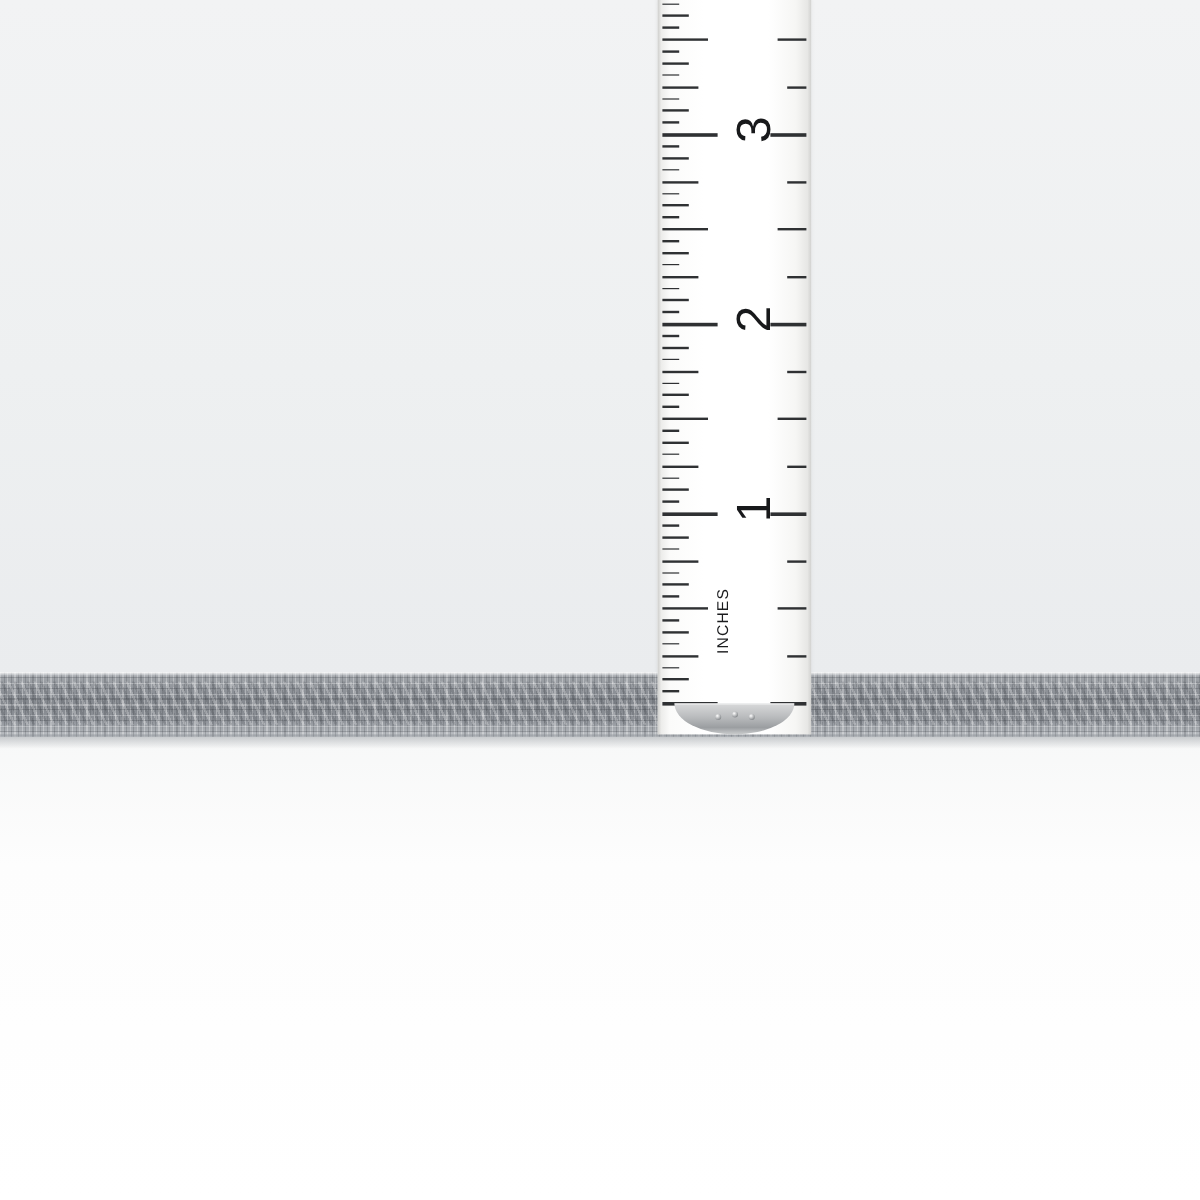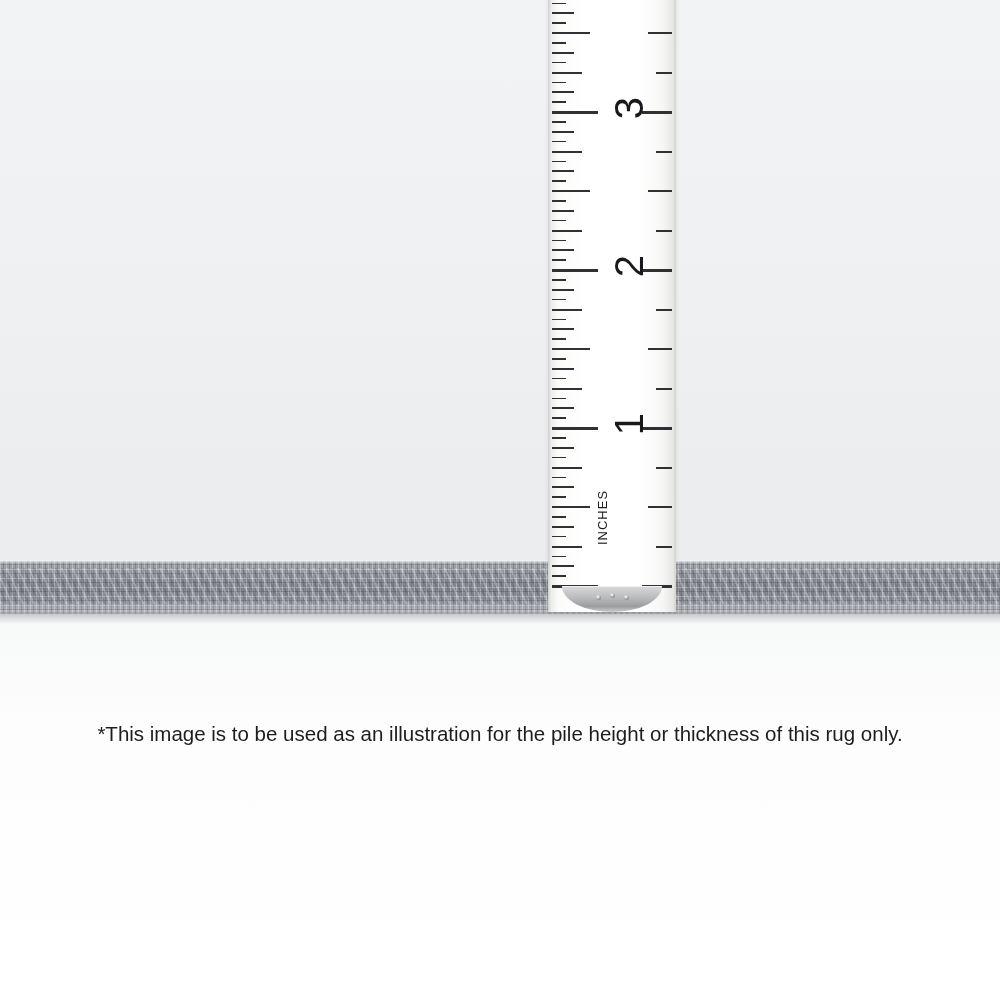--- a/index.html
+++ b/index.html
@@ -324,16 +324,15 @@
     <div class="tape-unit" id="unit-label" style="left: 14px; top: 512.16px; width: 80px; text-align: center;">INCHES</div>
   </div>
 
   <div class="tape-hook">
     <div class="hook-rivet" style="left:34px; top:9px;"></div>
     <div class="hook-rivet" style="left:48px; top:7px;"></div>
     <div class="hook-rivet" style="left:62px; top:9px;"></div>
   </div>
 
   <div class="caption">
-    <span class="line">*This image is to be used as an illustration for the pile height or thickness of this rug only.</span>
   </div>
 
 </div>
 
 </body></html>

